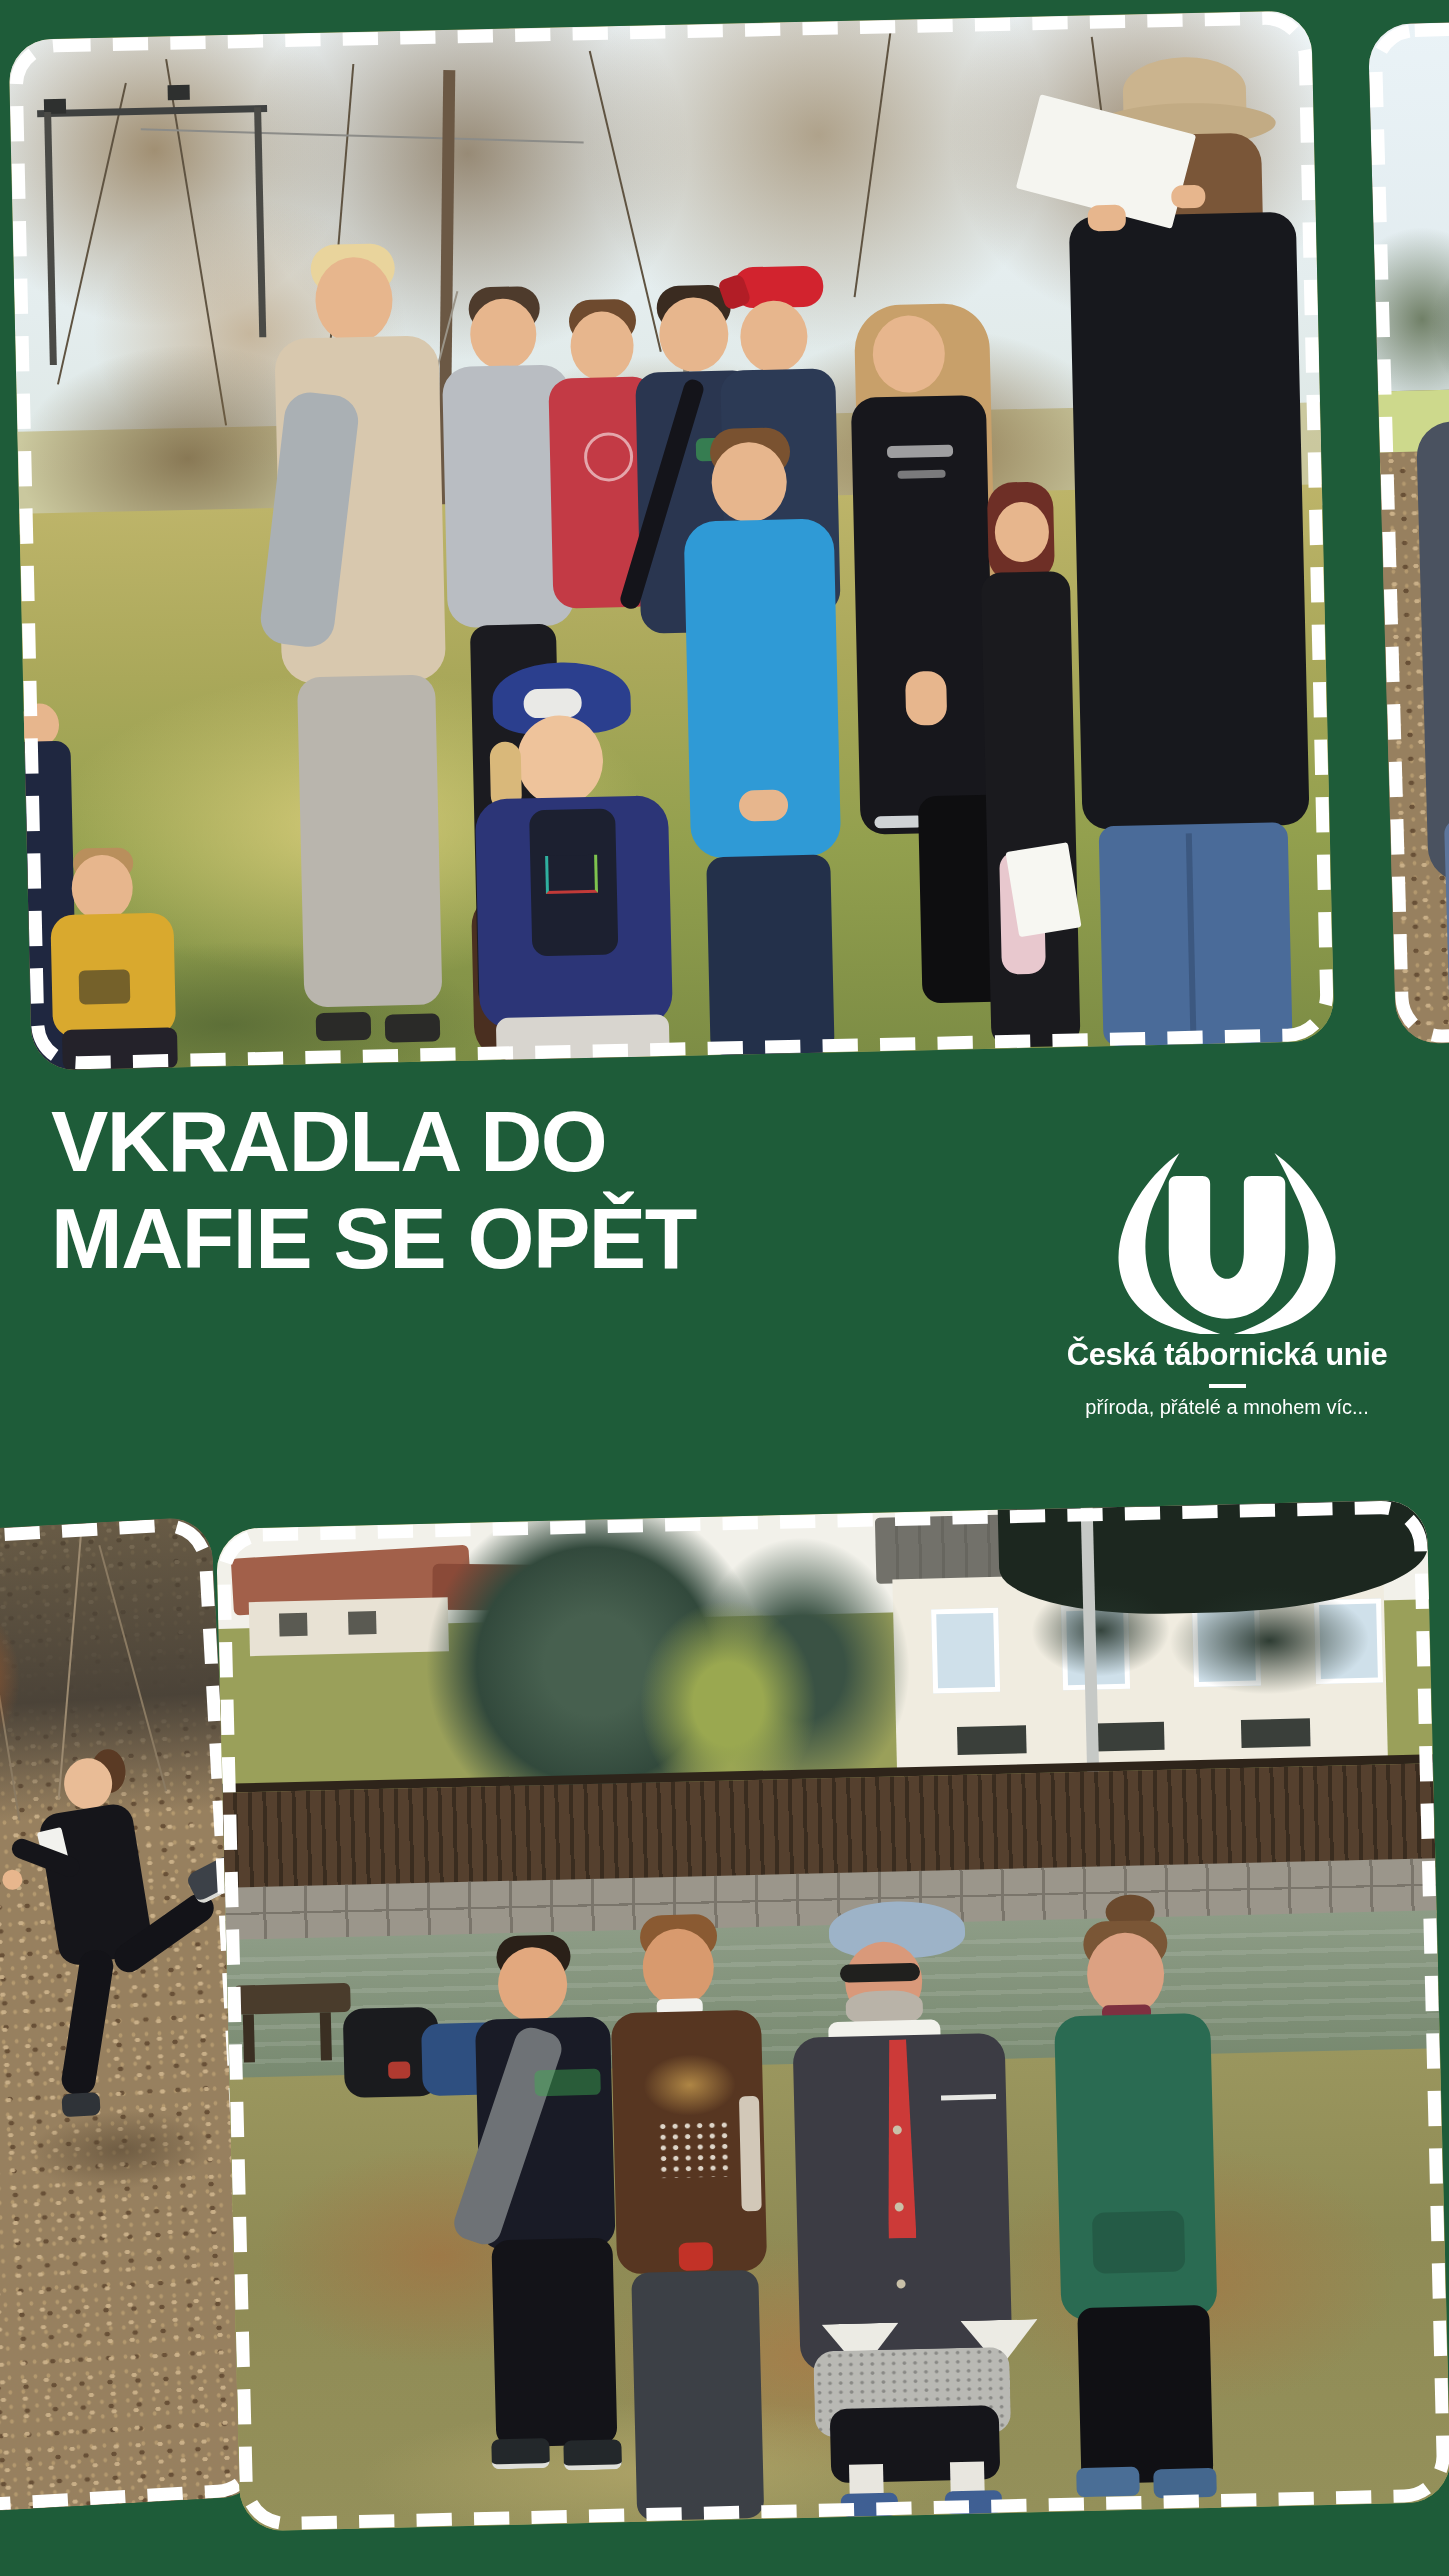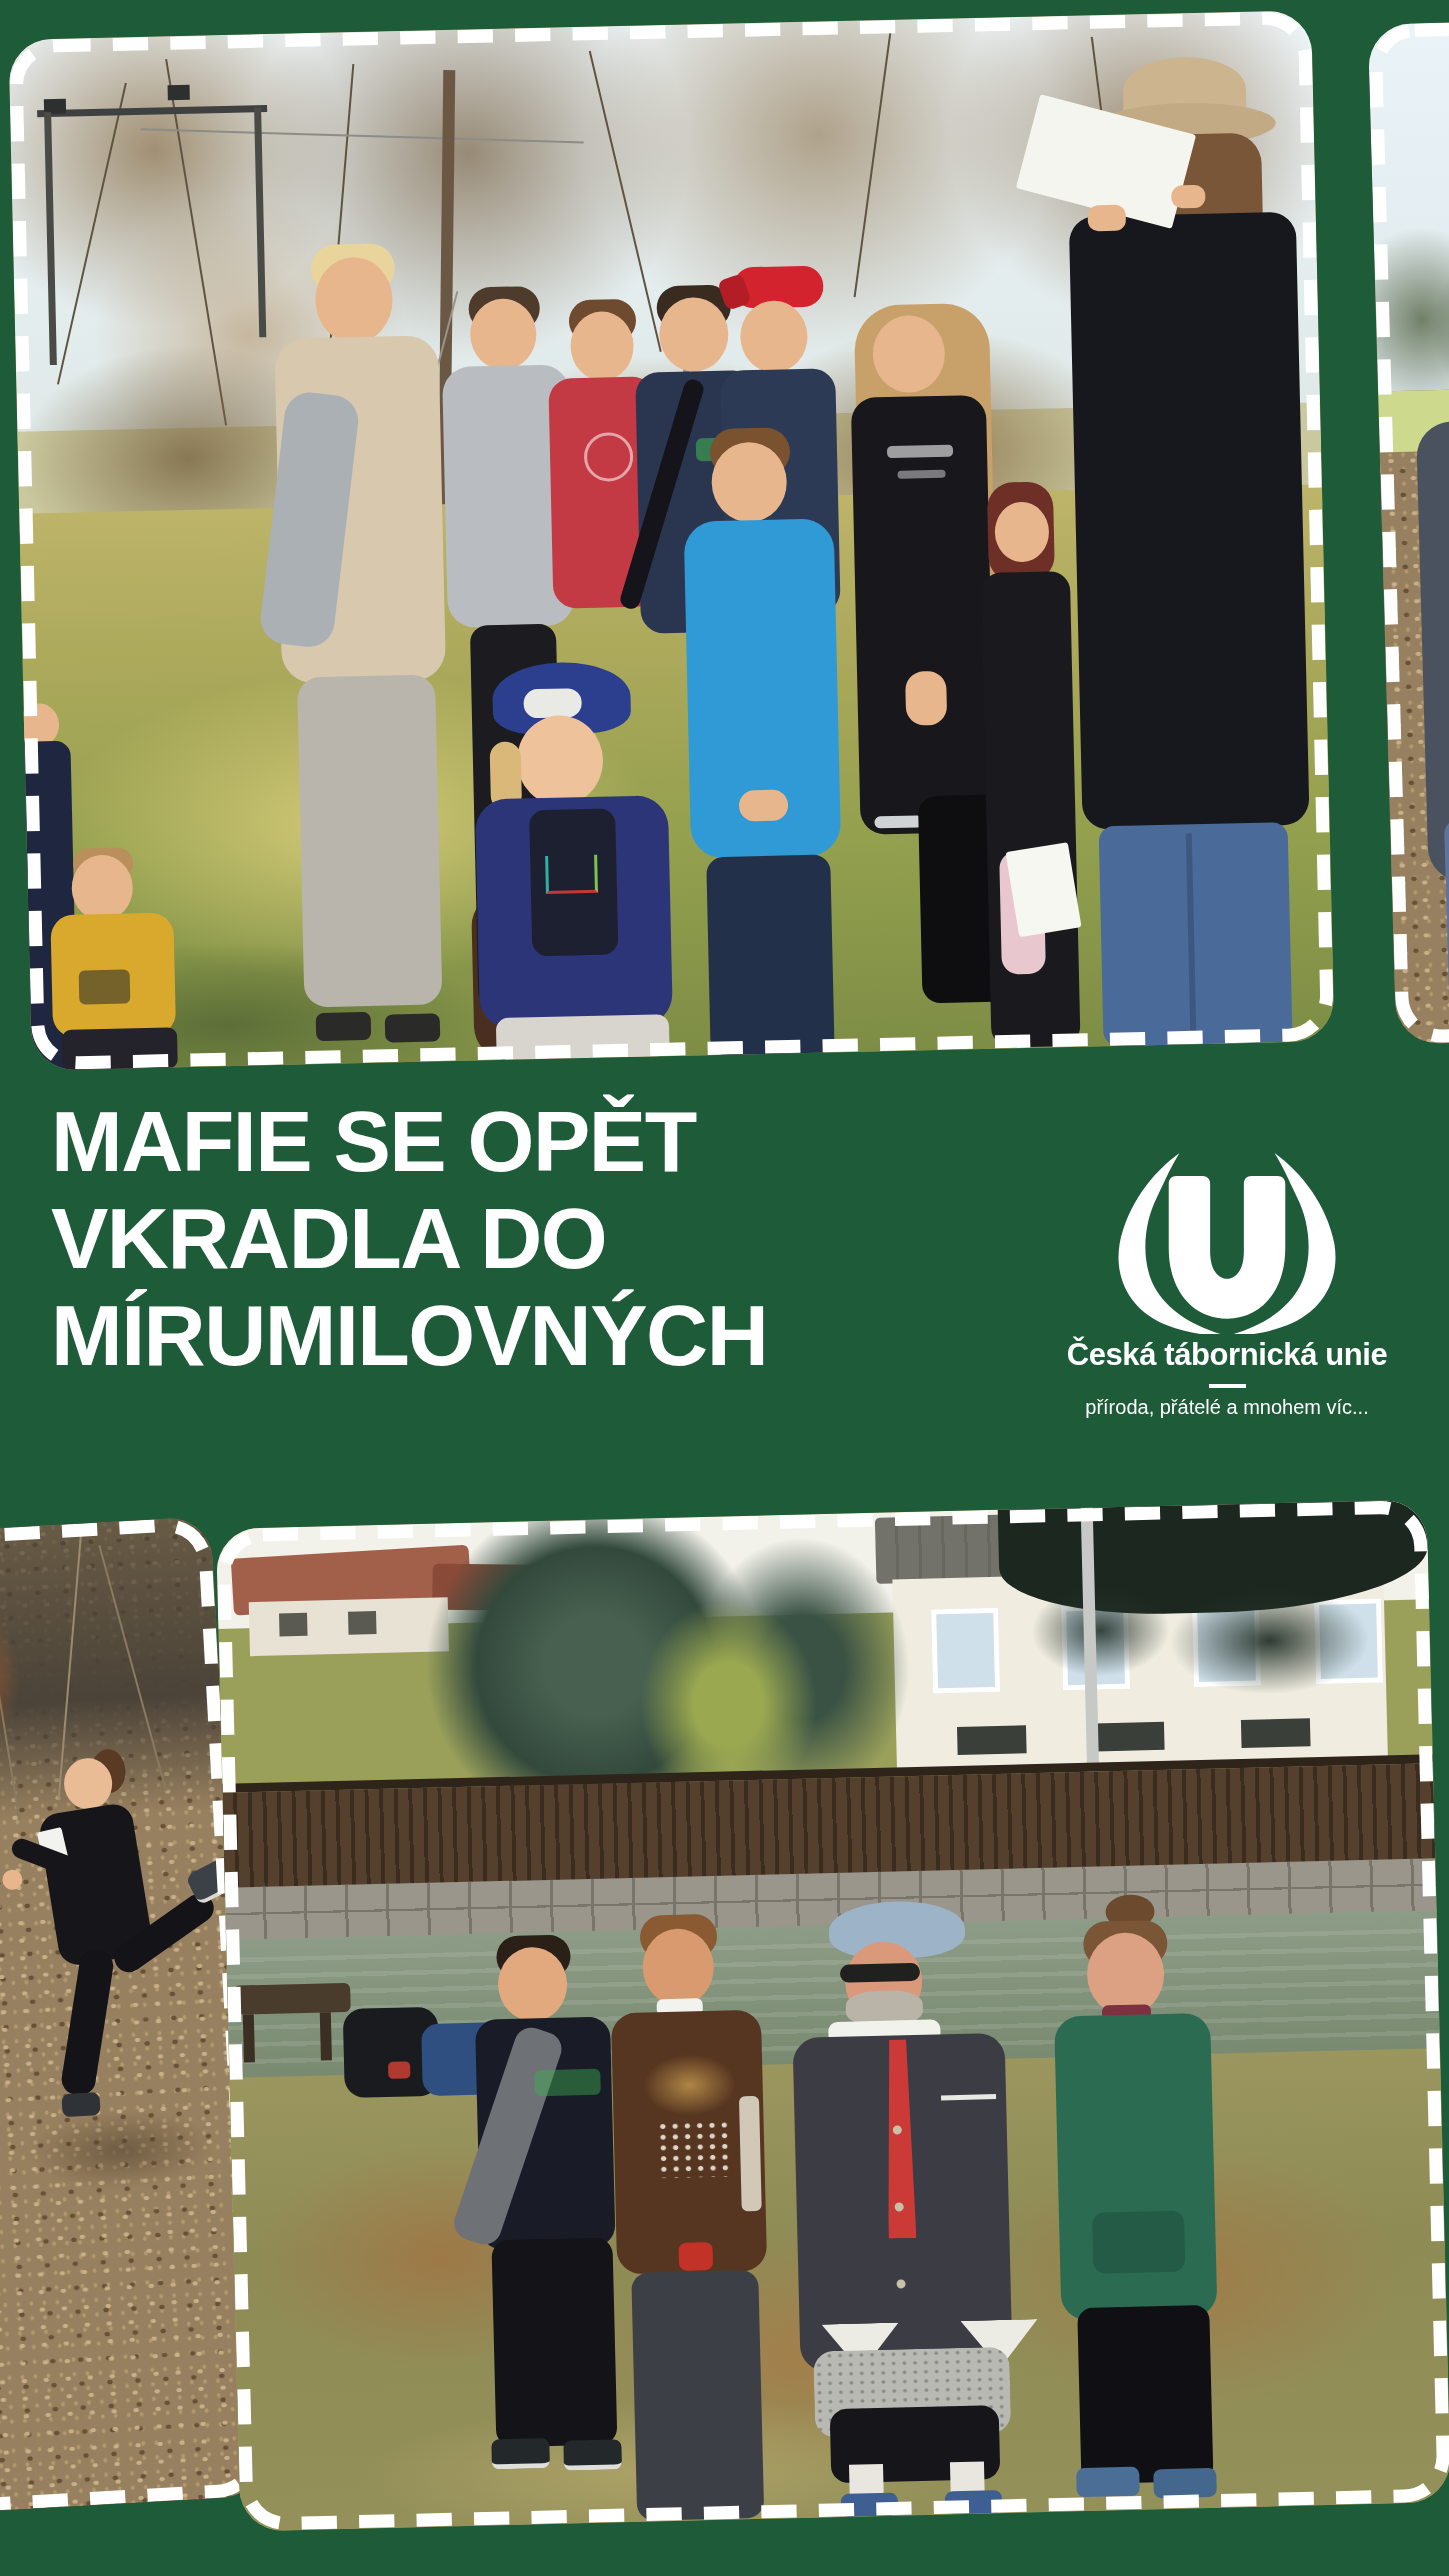--- a/index.html
+++ b/index.html
@@ -220,23 +220,22 @@
     <div class="rect" style="left:0;top:36%;width:100%;height:8%;background:#cdd98c;position:absolute;"></div>
     <div class="rect leaftex" style="left:0;top:42%;width:100%;height:58%;position:absolute;"></div>
     <div class="rect" style="left:37px;top:399px;width:153px;height:460px;background:#4a5260;border-radius:35px;position:absolute;"></div>
     <div class="rect" style="left:54px;top:797px;width:138px;height:222px;background:#5d759c;border-radius:14px;position:absolute;"></div>
     <svg class="dash" width="184" height="1020" viewBox="0 0 240 1330">
       <rect x="9" y="9" width="222" height="1312" rx="52" fill="none" stroke="#ffffff" stroke-width="17" stroke-dasharray="46 29"></rect>
     </svg>
   </div>
 
   <div class="title">
+    <div>VKRADLA DO</div>
     <div>MAFIE SE OPĚT</div>
-    <div>VKRADLA DO</div>
-    <div>MÍRUMILOVNÝCH</div>
   </div>
 
   <div class="logo-wrap">
     <svg class="logo-icon" width="238" height="184" viewBox="-155 -122 310 240">
 
       <path fill="#ffffff" d="M -62,-118
         C -98,-92 -130,-50 -140,0
         C -148,48 -124,88 -80,106
         C -50,118 -18,121 -2,120
         C -48,107 -82,85 -98,50

